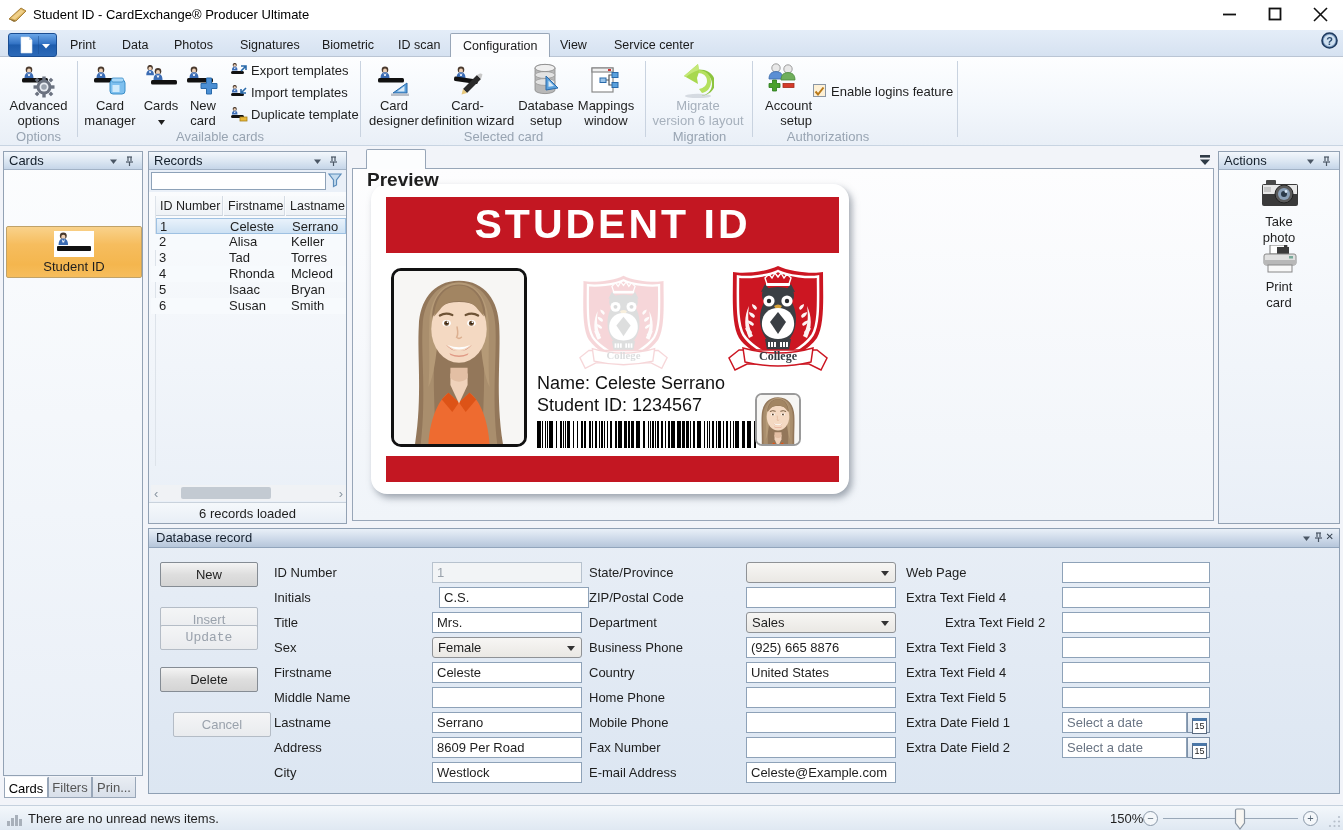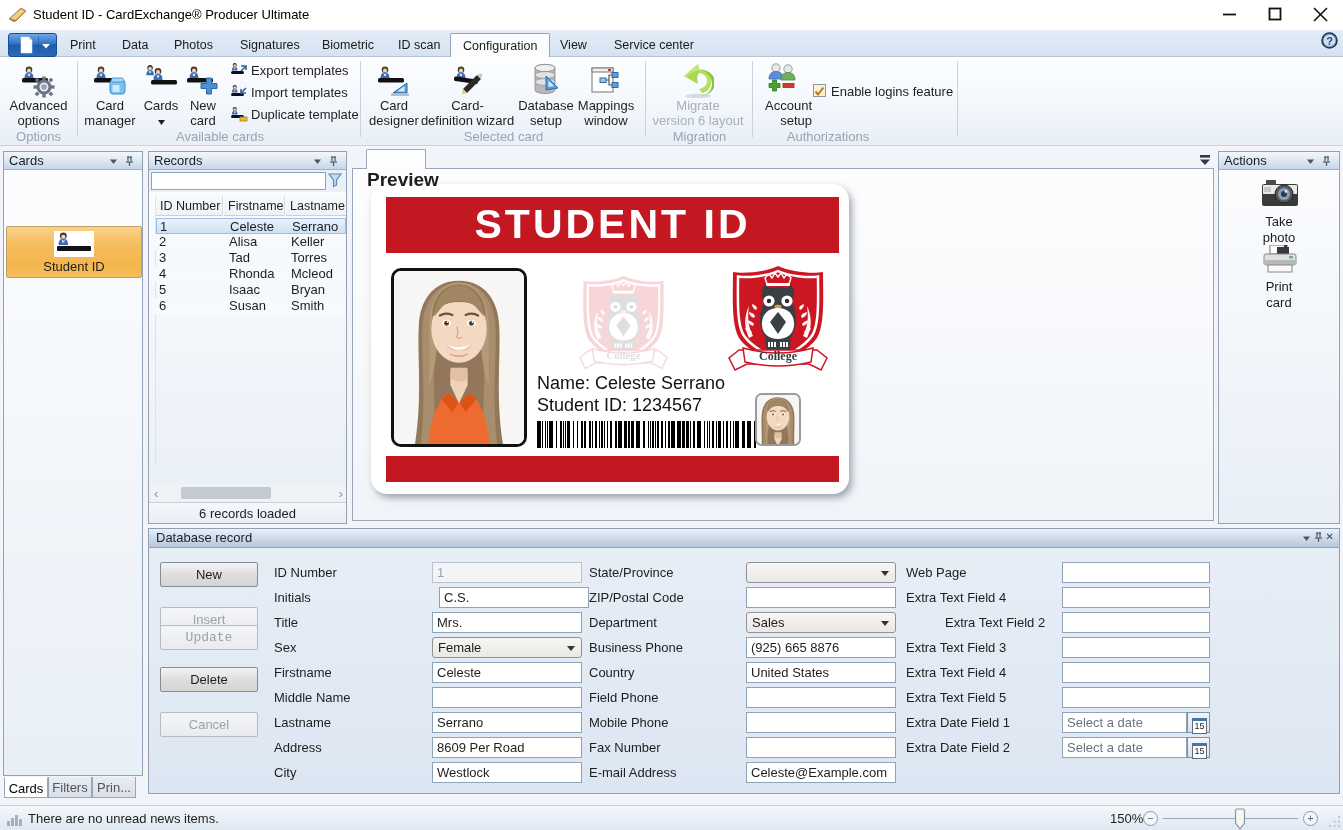--- a/index.html
+++ b/index.html
@@ -650,21 +650,21 @@
       </svg></div>
     <div class="actlabel" style="top:127px;">Print<br>card</div>
 </div>
 
 <div id="dbpanel" class="abs">
   <div id="dbhead">Database record</div>
   <div class="dbbtn en" style="top:33px;">New</div>
   <div class="dbbtn dis" style="top:78px;">Insert</div>
   <div class="dbbtn dis" style="top:96px;font-family:Liberation Mono, monospace;">Update</div>
   <div class="dbbtn en" style="top:138px;">Delete</div>
-  <div class="dbbtn dis" style="top:183px;">Cancel</div>
+  <div class="dbbtn dis" style="top:183px;margin-left:13px;">Cancel</div>
   <div class="flabel" style="left:125px;top:36px;">ID Number</div>
   <div class="finput dis" style="left:283px;top:33px;">1</div>
   <div class="flabel" style="left:125px;top:61px;">Initials</div>
   <div class="finput" style="left:283px;top:58px;margin-left:7px;">C.S.</div>
   <div class="flabel" style="left:125px;top:86px;">Title</div>
   <div class="finput" style="left:283px;top:83px;">Mrs.</div>
   <div class="flabel" style="left:125px;top:111px;">Sex</div>
   <div class="fcombo" style="left:283px;top:108px;">Female</div>
   <div class="flabel" style="left:125px;top:136px;">Firstname</div>
   <div class="finput" style="left:283px;top:133px;">Celeste</div>
@@ -680,21 +680,21 @@
   <div class="flabel" style="left:440px;top:36px;">State/Province</div>
   <div class="fcombo" style="left:597px;top:33px;"></div>
   <div class="flabel" style="left:440px;top:61px;">ZIP/Postal Code</div>
   <div class="finput" style="left:597px;top:58px;"></div>
   <div class="flabel" style="left:440px;top:86px;">Department</div>
   <div class="fcombo" style="left:597px;top:83px;">Sales</div>
   <div class="flabel" style="left:440px;top:111px;">Business Phone</div>
   <div class="finput" style="left:597px;top:108px;">(925) 665 8876</div>
   <div class="flabel" style="left:440px;top:136px;">Country</div>
   <div class="finput" style="left:597px;top:133px;">United States</div>
-  <div class="flabel" style="left:440px;top:161px;">Field Phone</div>
+  <div class="flabel" style="left:440px;top:161px;">Home Phone</div>
   <div class="finput" style="left:597px;top:158px;"></div>
   <div class="flabel" style="left:440px;top:186px;">Mobile Phone</div>
   <div class="finput" style="left:597px;top:183px;"></div>
   <div class="flabel" style="left:440px;top:211px;">Fax Number</div>
   <div class="finput" style="left:597px;top:208px;"></div>
   <div class="flabel" style="left:440px;top:236px;">E-mail Address</div>
   <div class="finput" style="left:597px;top:233px;">Celeste@Example.com</div>
 
   <div class="flabel" style="left:737px;top:36px;margin-left:20px;">Web Page</div>
   <div class="finput" style="left:913px;top:33px;width:148px;"></div>

